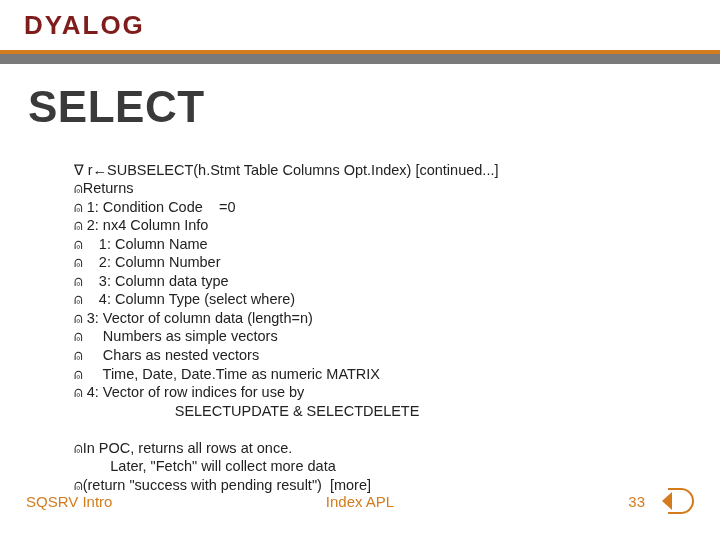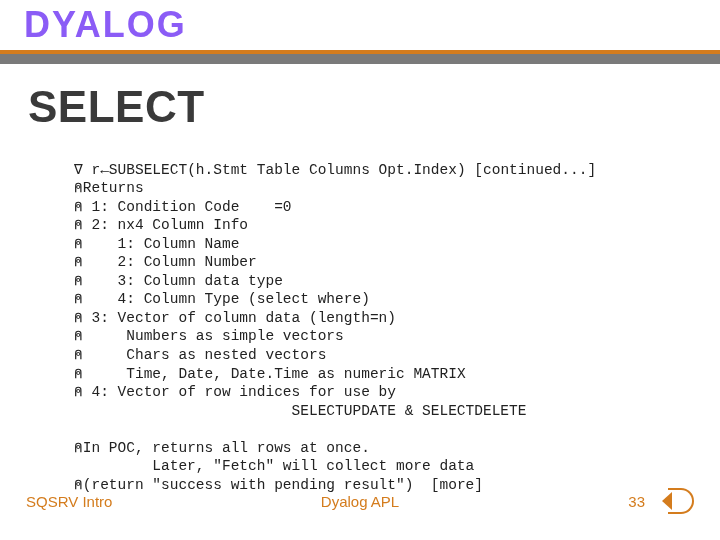--- a/index.html
+++ b/index.html
@@ -1,24 +1,24 @@
 <!DOCTYPE html>
 <html><head>
 <meta charset="utf-8">
 <style>
   * { margin: 0; padding: 0; box-sizing: border-box; }
   html, body { width: 720px; height: 540px; font-family: Arial, Helvetica, sans-serif; background: #fff; overflow: hidden; }
   .slide { width: 720px; height: 540px; position: relative; display: flex; flex-direction: column; }
   .topbar { height: 50px; background: #fff; display: flex; align-items: center; padding-left: 24px; }
-  .logo-word { font-family: Arial, sans-serif; font-weight: 800; font-size: 36px; letter-spacing: 2px; color: #8b5cf6; display: flex; align-items: center; gap: 0; }
+  .logo-word { font-family: Arial, sans-serif; font-weight: 800; font-size: 26px; letter-spacing: 2px; color: #7f1d1d; display: flex; align-items: center; gap: 0; }
   .orange-line { height: 4px; background: #d47c1d; width: 100%; }
   .grey-line { height: 10px; background: #7a7a7a; width: 100%; }
   .title { font-size: 44px; font-weight: 700; color: #3a3a3a; padding: 18px 0 10px 28px; letter-spacing: 0.5px; }
   .code {
-    font-family: Liberation Mono, monospace;
+    font-family: Liberation Sans, sans-serif;
     font-size: 14.5px;
     line-height: 1.28;
     color: #222;
     white-space: pre;
     padding-left: 74px;
     padding-right: 20px;
   }
   .footer {
     position: absolute;
     bottom: 26px;
@@ -74,20 +74,20 @@
 <span>⍝     Time, Date, Date.Time as numeric MATRIX</span>
 <span>⍝ 4: Vector of row indices for use by</span>
 <span>                         SELECTUPDATE &amp; SELECTDELETE</span>
 <span></span>
 <span>⍝In POC, returns all rows at once.</span>
 <span>         Later, "Fetch" will collect more data</span>
 <span>⍝(return "success with pending result")  [more]</span></div>
 
   <div class="footer">
     <div class="left">SQSRV Intro</div>
-    <div class="center">Dyalog APL</div>
+    <div class="center">Index APL</div>
     <div class="right">
       <span>33</span>
       <span class="apl-logo"></span>
     </div>
   </div>
 
 </div>
 
 </body></html>

